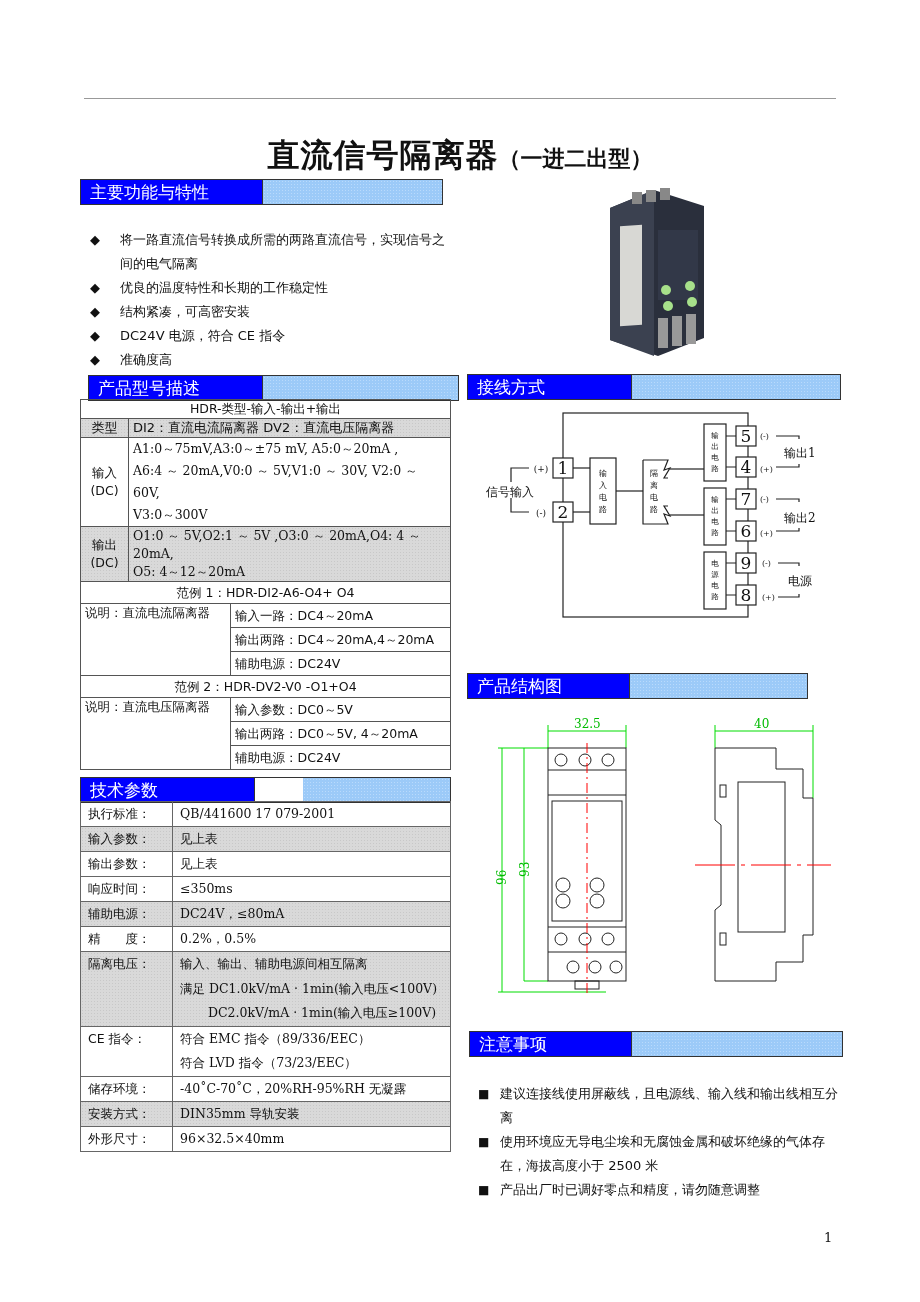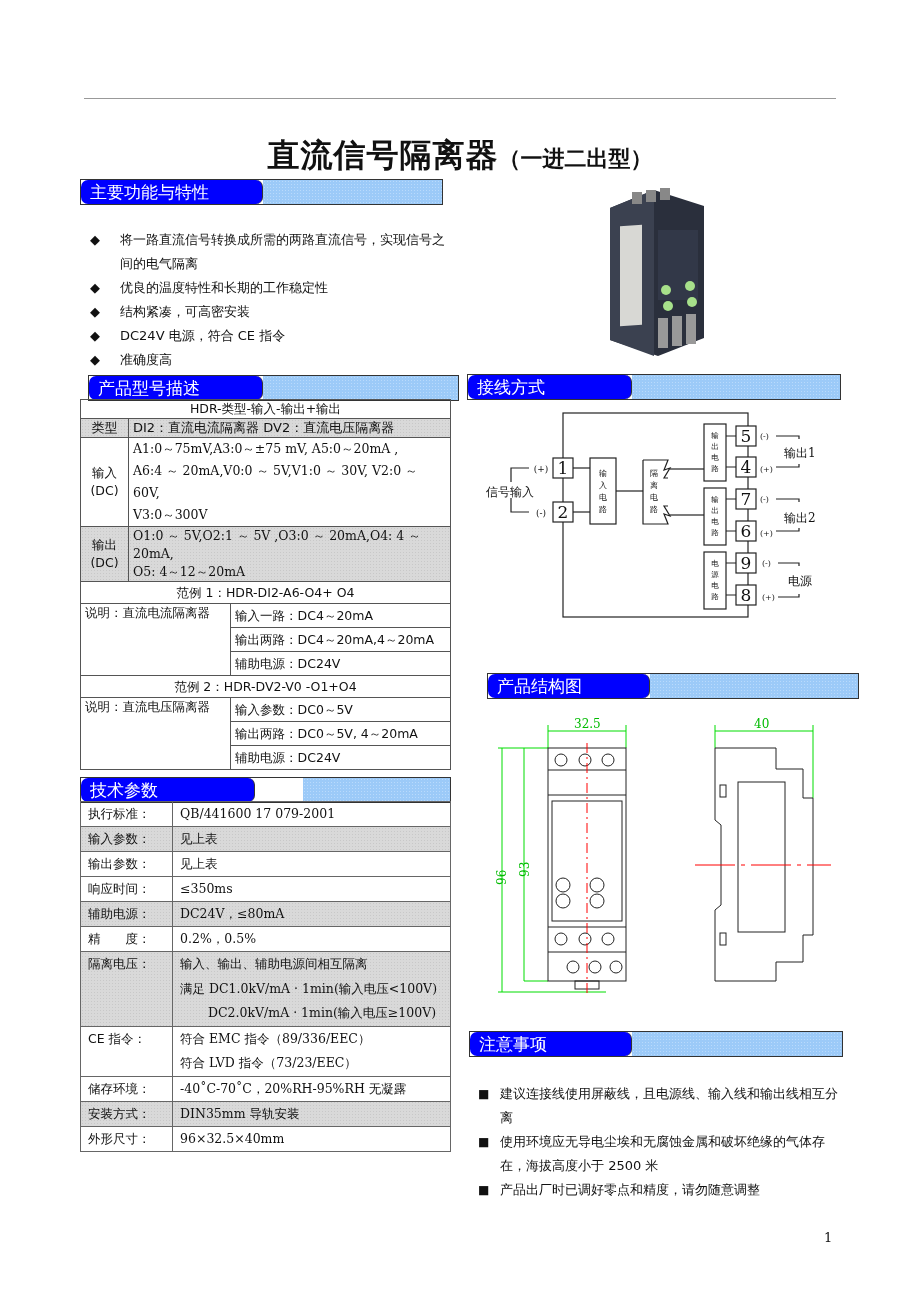--- a/index.html
+++ b/index.html
@@ -5,21 +5,21 @@
   * { box-sizing: border-box; margin: 0; padding: 0; }
   html, body { width: 920px; height: 1302px; background: #ffffff; }
   body { position: relative; font-family: "DejaVu Serif", "Liberation Serif", serif; color: #111; overflow: hidden; }
   .abs { position: absolute; }
   .top-rule { left: 84px; top: 98px; width: 752px; height: 1px; background: #444; border-bottom: 1px solid #999; }
   .title { left: 0; width: 920px; top: 134px; text-align: center; font-family: "DejaVu Sans", "Liberation Sans", sans-serif; }
   .title .main { font-size: 32px; font-weight: bold; letter-spacing: 1px; }
   .title .sub { font-size: 22px; font-weight: bold; text-align: center; }
 
   .sec-head { position: absolute; height: 26px; display: flex; border: 1px solid #333; }
-  .sec-head .lbl { background: #0000ff; color: #fff; font-family: "DejaVu Sans", "Liberation Sans", sans-serif; font-size: 17px; line-height: 24px; padding-left: 9px; border-right: 1px solid #333; border-radius: 7px; }
+  .sec-head .lbl { background: #0000ff; color: #fff; font-family: "DejaVu Sans", "Liberation Sans", sans-serif; font-size: 17px; line-height: 24px; padding-left: 9px; border-right: 1px solid #333; }
   .sec-head .fill { flex: 1; background: #9ccaf8; background-image: radial-gradient(#b9dafc 1px, transparent 1px); background-size: 3px 3px; }
 
   .bullets { left: 90px; top: 228px; width: 360px; font-family: "DejaVu Sans", "Liberation Sans", sans-serif; font-size: 13px; }
   .bullets li { list-style: none; position: relative; padding-left: 30px; line-height: 24px; }
   .bullets li .mk { position: absolute; left: 0; top: 0; font-size: 13px; }
 
   .photo { left: 596px; top: 188px; width: 112px; height: 170px; }
 
   table { border-collapse: collapse; }
   .model-tbl { position: absolute; left: 80px; top: 399px; width: 371px; font-size: 12.5px; }
@@ -309,21 +309,21 @@
     <polyline points="290,121 313,121 313,118"></polyline>
   <polyline points="292,153 313,153 313,156"></polyline>
     <polyline points="292,187 313,187 313,184"></polyline>
   <g font-size="12" fill="#111" stroke="none" class="cn">
     <text x="298" y="47">输出1</text>
     <text x="298" y="112">输出2</text>
     <text x="302" y="175">电源</text>
   </g>
 </svg>
 
-<div class="sec-head" style="left:467px; top:673px; width:372px;margin-left:20px;">
+<div class="sec-head" style="left:467px; top:673px; width:341px;">
   <div class="lbl" style="width:162px;">产品结构图</div>
   <div class="fill"></div>
 </div>
 
 <svg class="abs struct" viewBox="0 0 350 280" fill="none" stroke="#222" stroke-width="1">
 
   <g stroke="#00dd00">
     <line x1="62" y1="10" x2="62" y2="33"></line>
       <line x1="140" y1="10" x2="140" y2="33"></line>
     <line x1="62" y1="16" x2="140" y2="16"></line>

